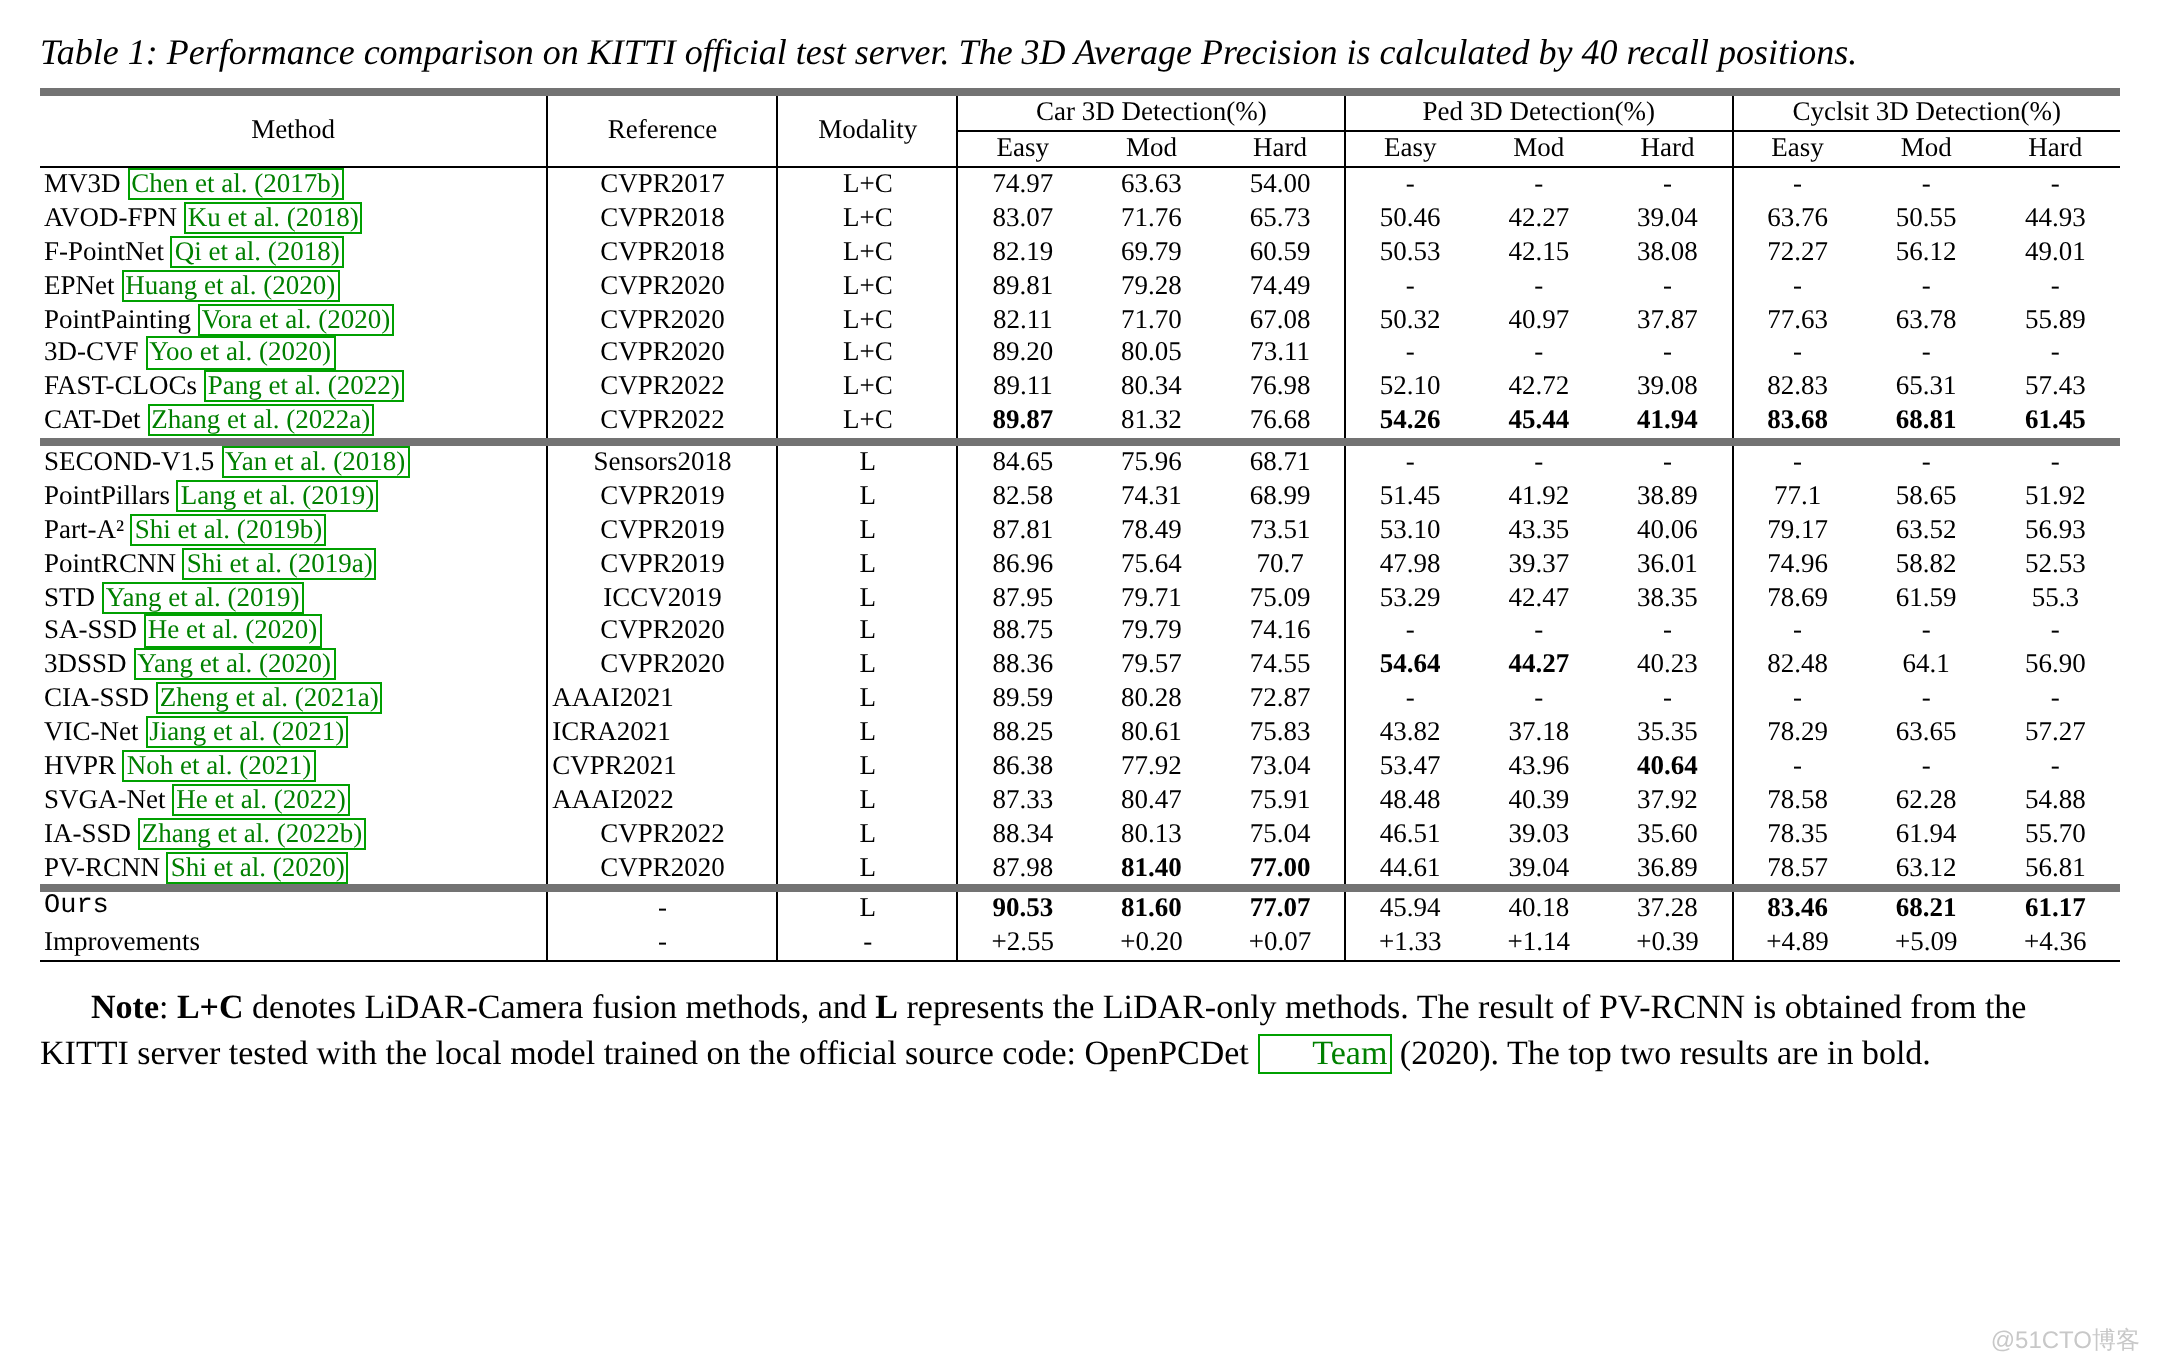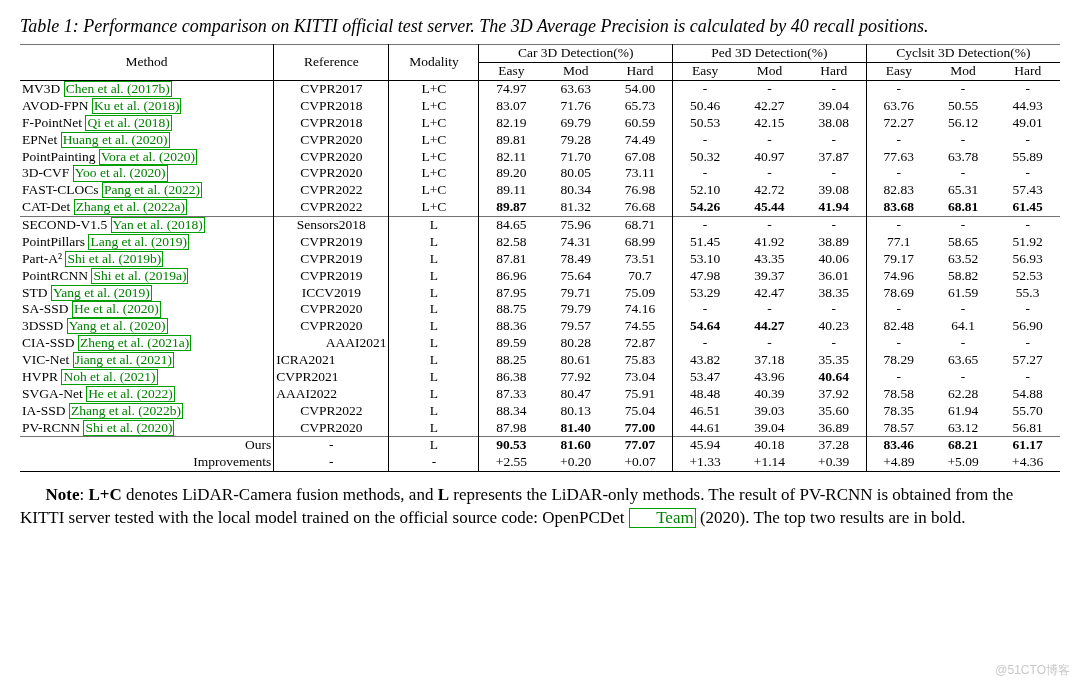--- a/index.html
+++ b/index.html
@@ -25,21 +25,21 @@
     table-layout: fixed;
   }
   td, th {
     padding: 0 2px;
     line-height: 1.25;
     font-weight: normal;
     white-space: nowrap;
     overflow: hidden;
   }
   .num { text-align: center; }
-  .bd-top    { border-top: 1px solid #737373; }
+  .bd-top    { border-top: 4px solid #737373; }
   .bd-bottom { border-bottom: 1px solid #000; }
   .bd-left   { border-left: 1px solid #000; }
   .bold { font-weight: bold; }
   .cite {
     color: #008000;
     border: 1px solid #00a000;
     padding: 0 1px;
     display: inline-block;
     line-height: 1.05;
   }
@@ -309,21 +309,21 @@
         <td class="num">74.55</td>
         <td class="num bd-left"><span class="bold">54.64</span></td>
         <td class="num"><span class="bold">44.27</span></td>
         <td class="num">40.23</td>
         <td class="num bd-left">82.48</td>
         <td class="num">64.1</td>
         <td class="num">56.90</td>
       </tr>
       <tr>
         <td class=""><span>CIA-SSD </span><span class="cite">Zheng et al. (2021a)</span></td>
-        <td class="bd-left" style="text-align: right;">AAAI2021</td>
+        <td class="bd-left" style="text-align: left;">AAAI2021</td>
         <td class="bd-left" style="text-align: center;">L</td>
         <td class="num bd-left">89.59</td>
         <td class="num">80.28</td>
         <td class="num">72.87</td>
         <td class="num bd-left">-</td>
         <td class="num">-</td>
         <td class="num">-</td>
         <td class="num bd-left">-</td>
         <td class="num">-</td>
         <td class="num">-</td>
@@ -392,35 +392,35 @@
         <td class="num"><span class="bold">81.40</span></td>
         <td class="num"><span class="bold">77.00</span></td>
         <td class="num bd-left">44.61</td>
         <td class="num">39.04</td>
         <td class="num">36.89</td>
         <td class="num bd-left">78.57</td>
         <td class="num">63.12</td>
         <td class="num">56.81</td>
       </tr>
       <tr>
-        <td class="bd-top" style="text-align: right;"><span>Ours</span></td>
+        <td class="bd-top" style="text-align: left; font-family: Liberation Mono, monospace;"><span>Ours</span></td>
         <td class="bd-left bd-top" style="text-align: center;">-</td>
         <td class="bd-left bd-top" style="text-align: center;">L</td>
         <td class="num bd-left bd-top"><span class="bold">90.53</span></td>
         <td class="num bd-top"><span class="bold">81.60</span></td>
         <td class="num bd-top"><span class="bold">77.07</span></td>
         <td class="num bd-left bd-top">45.94</td>
         <td class="num bd-top">40.18</td>
         <td class="num bd-top">37.28</td>
         <td class="num bd-left bd-top"><span class="bold">83.46</span></td>
         <td class="num bd-top"><span class="bold">68.21</span></td>
         <td class="num bd-top"><span class="bold">61.17</span></td>
       </tr>
       <tr>
-        <td class=" bd-bottom" style="text-align: right;"><span>Improvements</span></td>
+        <td class=" bd-bottom" style="text-align: left;"><span>Improvements</span></td>
         <td class="bd-left bd-bottom" style="text-align: center;">-</td>
         <td class="bd-left bd-bottom" style="text-align: center;">-</td>
         <td class="num bd-left bd-bottom">+2.55</td>
         <td class="num bd-bottom">+0.20</td>
         <td class="num bd-bottom">+0.07</td>
         <td class="num bd-left bd-bottom">+1.33</td>
         <td class="num bd-bottom">+1.14</td>
         <td class="num bd-bottom">+0.39</td>
         <td class="num bd-left bd-bottom">+4.89</td>
         <td class="num bd-bottom">+5.09</td>

